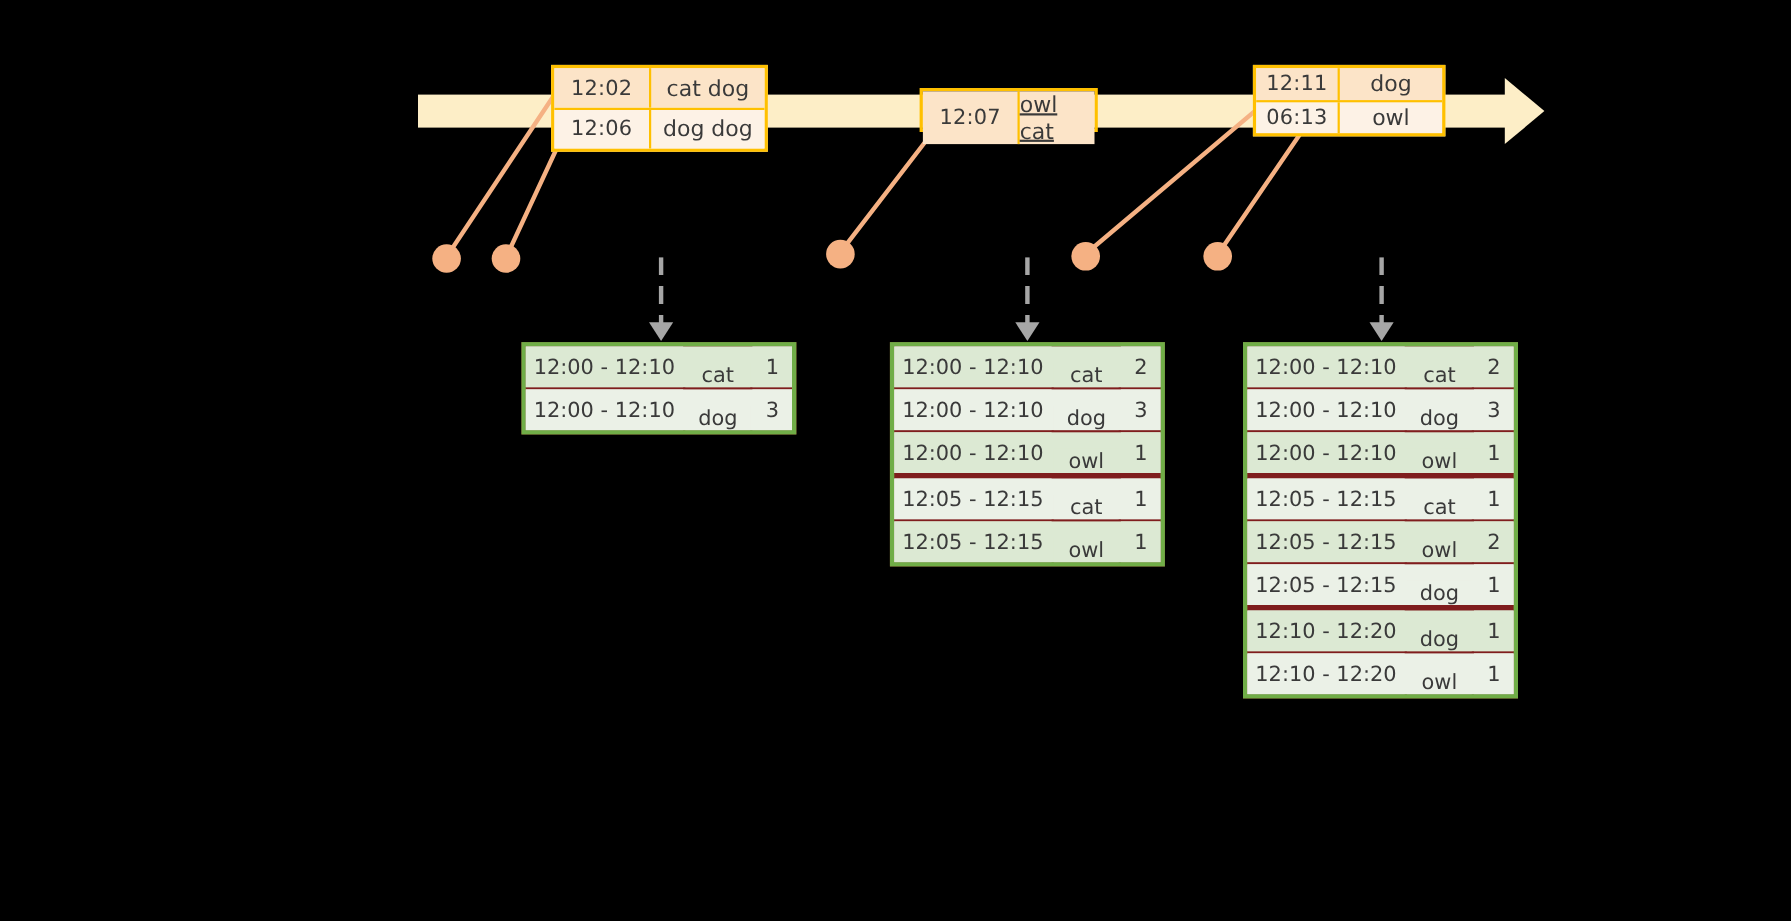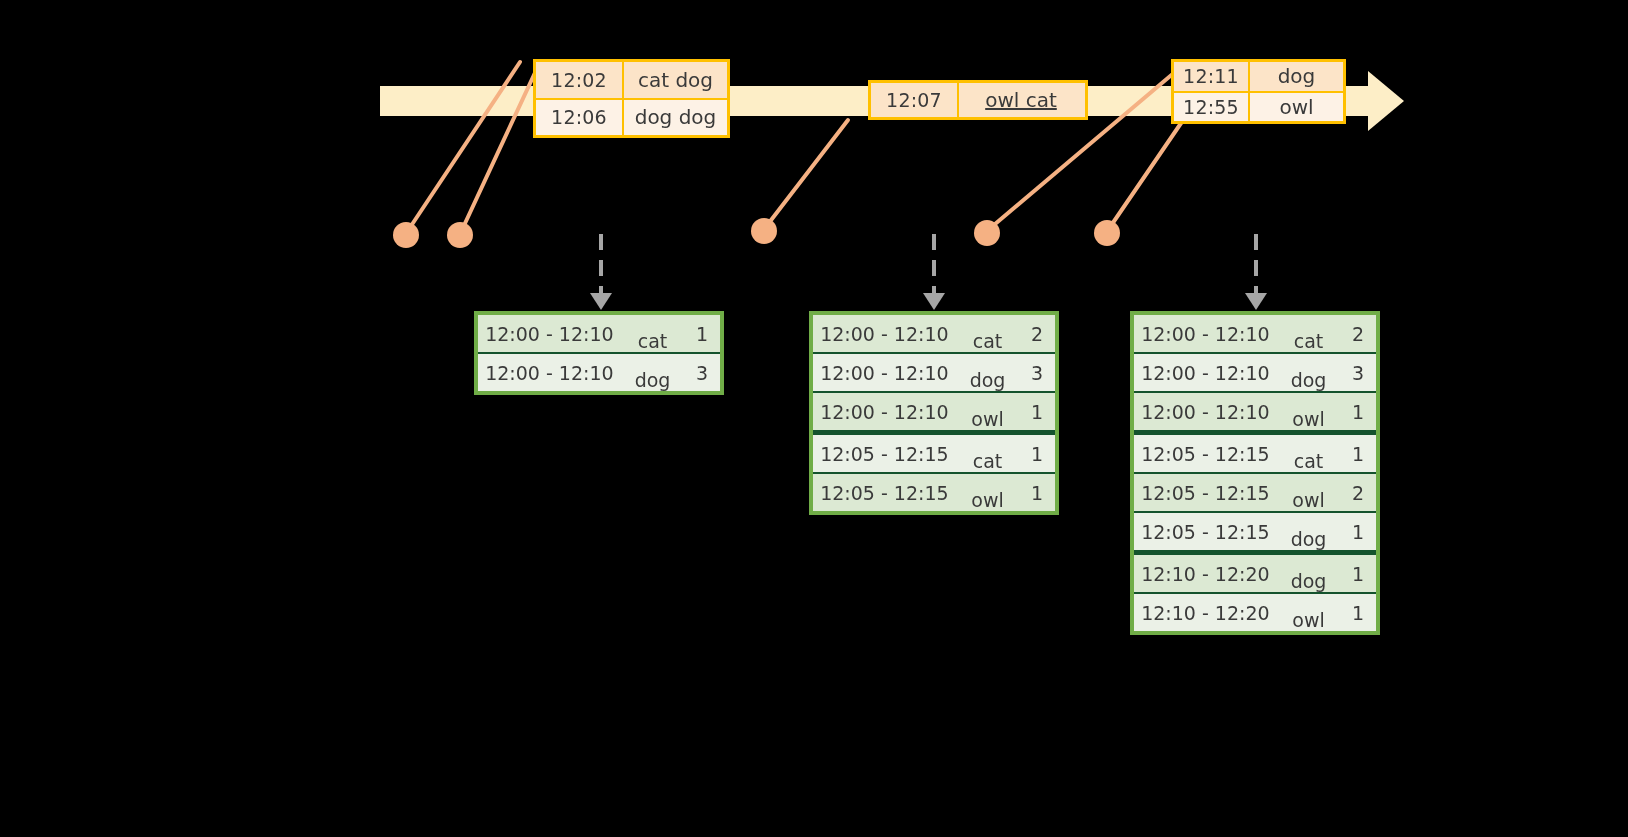--- a/index.html
+++ b/index.html
@@ -22,37 +22,36 @@
     border-left:36px solid #fdeec7;
   }
 
   
   .evt{
     position:absolute;
     border:3px solid #ffc000;
     box-sizing:border-box;
     display:flex;flex-direction:column;
     background:#fdeec7;
-    margin-left:32px;
   }
   .evt-row{display:flex;flex:1 1 0;}
   .evt-row + .evt-row{border-top:2px solid #ffc000;}
   .evt-row.shade-a{background:#fce4c8;}
   .evt-row.shade-b{background:#fdf2e6;}
   .evt-time{
     width:86px;display:flex;align-items:center;justify-content:center;
     border-right:2px solid #ffc000;font-size:20px;letter-spacing:.2px;
   }
   .evt-val{
     flex:1;display:flex;align-items:center;justify-content:center;
     font-size:20px;
   }
 
   #evt-1{left:501px;top:59px;width:197px;height:79px;}
-  #evt-2{left:836px;top:80px;width:220px;height:40px;}
+  #evt-2{left:836px;top:80px;width:162px;height:40px;}
   #evt-3{left:1139px;top:59px;width:175px;height:65px;}
   #evt-2 .evt-val{padding-right:2px;text-decoration:underline;}
   #evt-3 .evt-time{width:74px;}
 
   
   .dot{
     position:absolute;width:26px;height:26px;border-radius:50%;
     background:#f5b183;
   }
   .leader{position:absolute;left:0;top:0;width:1628px;height:837px;pointer-events:none;}
@@ -67,21 +66,21 @@
     position:absolute;left:-4px;bottom:-14px;width:0;height:0;
     border-left:11px solid transparent;border-right:11px solid transparent;
     border-top:17px solid #a6a6a6;
   }
 
   
   .tbl{
     position:absolute;
     border:4px solid #70ad47;
     box-sizing:border-box;
-    background:#14532d;
+    background:#7f1d1d;
     display:flex;flex-direction:column;
   }
   .tr{display:flex;height:37px;}
   .tr.shade-a{background:#dce9d3;}
   .tr.shade-b{background:#ebf1e7;}
   .tr + .tr{margin-top:2px;}
   .tr.grp-sep{margin-top:5px;}
   .td{
     display:flex;align-items:center;justify-content:center;
     font-size:19px;white-space:nowrap;
@@ -131,21 +130,21 @@
       <div class="evt-val">owl cat</div>
     </div>
   </div>
 
   <div class="evt" id="evt-3">
     <div class="evt-row shade-a">
       <div class="td evt-time">12:11</div>
       <div class="evt-val">dog</div>
     </div>
     <div class="evt-row shade-b">
-      <div class="td evt-time">12:55</div>
+      <div class="td evt-time">06:13</div>
       <div class="evt-val">owl</div>
     </div>
   </div>
 
   <div class="dot" style="left:393px;top:222px;"></div>
   <div class="dot" style="left:447px;top:222px;"></div>
   <div class="dot" style="left:751px;top:218px;"></div>
   <div class="dot" style="left:974px;top:220px;"></div>
   <div class="dot" style="left:1094px;top:220px;"></div>
 

